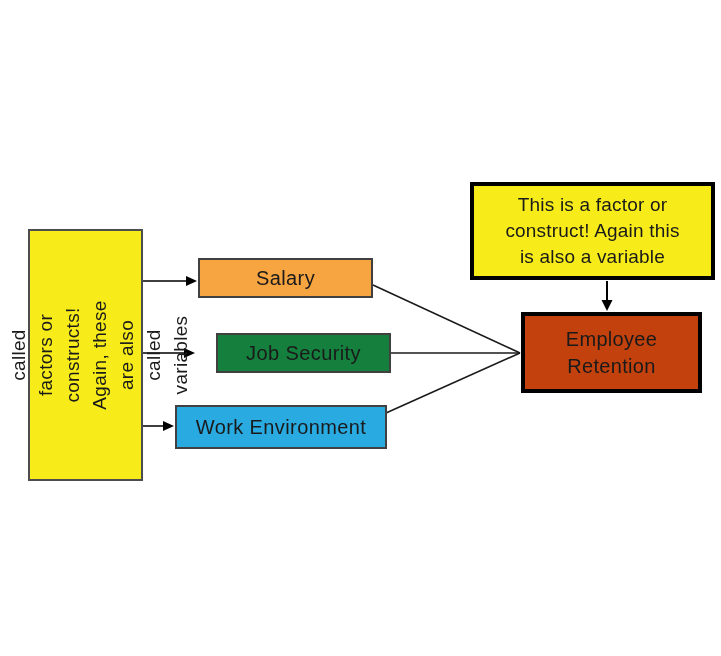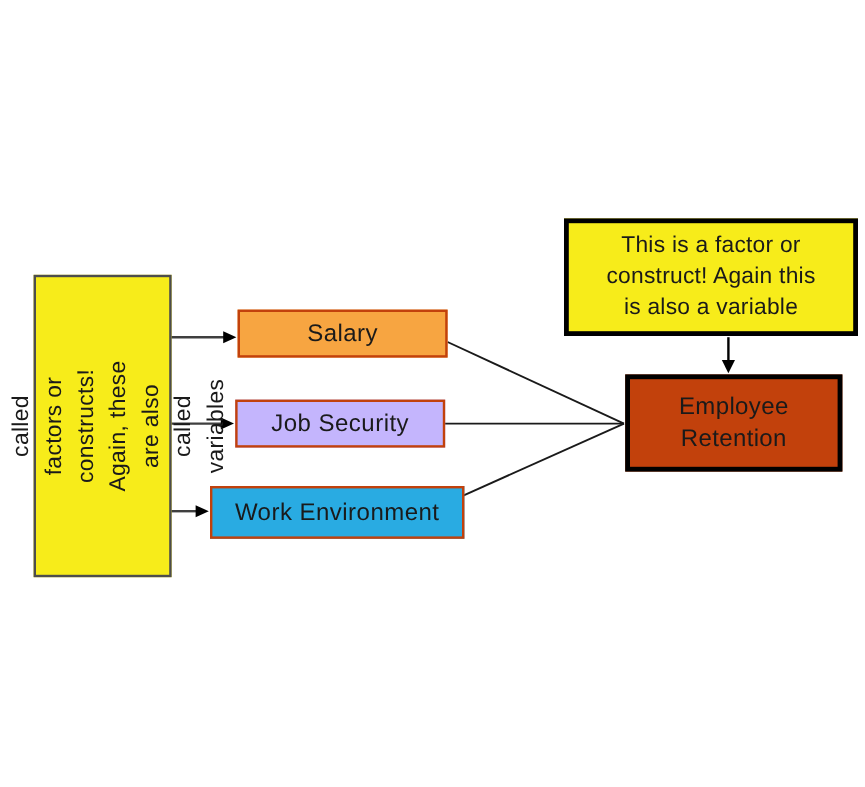--- a/index.html
+++ b/index.html
@@ -40,21 +40,21 @@
     width: 250px;
     white-space: pre-line;
     font-size: 19px;
     line-height: 27px;
     letter-spacing: 0.3px;
     font-weight: 500;
     text-align: center;
   }
   
   .factor {
-    border: 2px solid #c2410c;
+    border: 2px solid #404040;
     font-size: 20px;
     letter-spacing: 0.4px;
     font-weight: 500;
   }
   .factor.salary   { left: 198px; top: 258px; width: 175px; height: 40px; }
   .factor.jobsec   { left: 196px; top: 333px; width: 175px; height: 40px; }
   .factor.workenv  { left: 175px; top: 405px; width: 212px; height: 44px; }
   
   .factor-note {
     left: 470px; top: 182px;
@@ -117,21 +117,21 @@
     <div class="vtext">All these are called
 factors or constructs!
 Again, these are also
 called variables</div>
   </div>
 
   <div class="node factor salary" style="background-color: rgb(247, 165, 65);">
     <span>Salary</span>
   </div>
 
-  <div class="node factor jobsec" style="background-color: #c4b5fd;">
+  <div class="node factor jobsec" style="background-color: #15803d; margin-left: 20px;">
     <span>Job Security</span>
   </div>
 
   <div class="node factor-note" style="background-color: rgb(247, 236, 26);">
     <div class="txt">This is a factor or
 construct! Again this
 is also a variable</div>
   </div>
 
   <div class="node factor workenv" style="background-color: rgb(41, 171, 226);">

